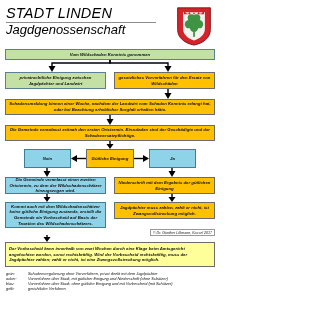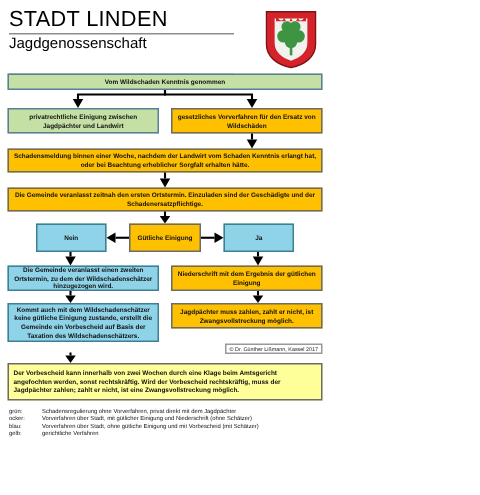--- a/index.html
+++ b/index.html
@@ -3,27 +3,27 @@
 <meta charset="utf-8">
 <style>
   html,body{margin:0;padding:0;}
   body{
     width:220px;height:330px;overflow:hidden;
     background:#ffffff;
     font-family:"Liberation Sans", sans-serif;
     color:#1a1a1a;
     -webkit-font-smoothing:antialiased;
   }
-  .page{position:relative;width:220px;height:244px;box-sizing:border-box;padding:3px 5px 0 5px;}
+  .page{position:relative;width:220px;height:244px;box-sizing:border-box;padding:3px 5px 0 5px;font-style:italic;}
 
   
   .header{position:relative;height:42px;}
   .hdr-title{font-size:14.5px;letter-spacing:.2px;line-height:14px;margin:3px 0 0 1px;color:#000;}
   .hdr-rule{border:0;border-top:1px solid #8d8d8d;margin:2px 0 0 1px;width:150px;}
-  .hdr-sub{font-size:10px;line-height:10px;margin:2px 0 14px 1px;color:#000;}
+  .hdr-sub{font-size:13px;line-height:10px;margin:2px 0 14px 1px;color:#000;}
   .hdr-rule2{border:0;border-top:1px solid #8d8d8d;margin:2px 0 0 1px;width:150px;}
   .hdr-note{font-size:4.2px;line-height:6px;margin:3px 0 0 1px;color:#101010;
             text-decoration:underline;text-underline-offset:1px;}
 
   
   .crest{position:absolute;right:2px;top:0px;width:38px;height:40px;}
 
   
   .flow{position:relative;margin-top:1px;}
   .box{

